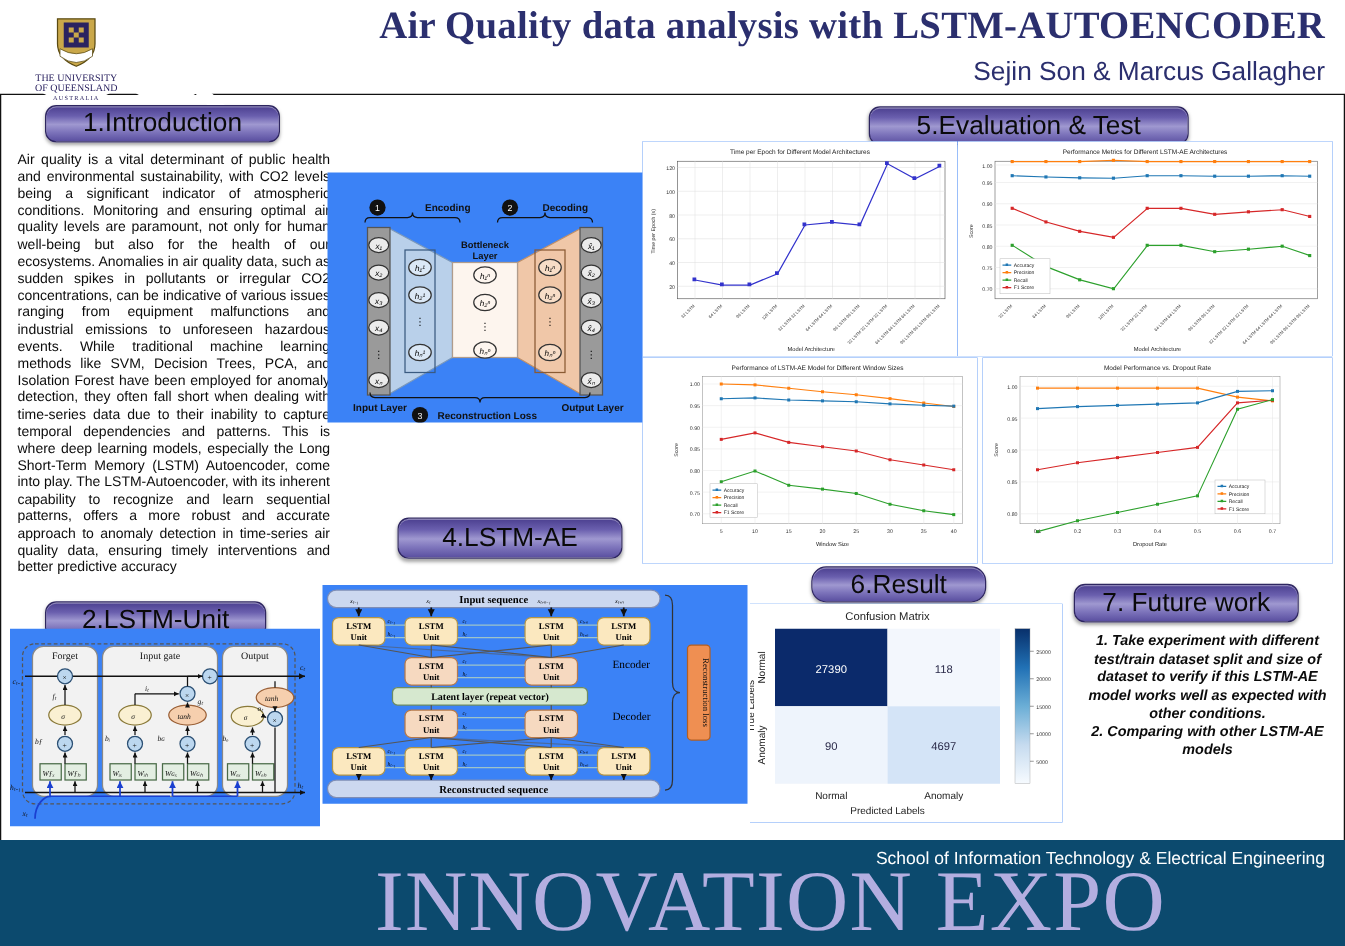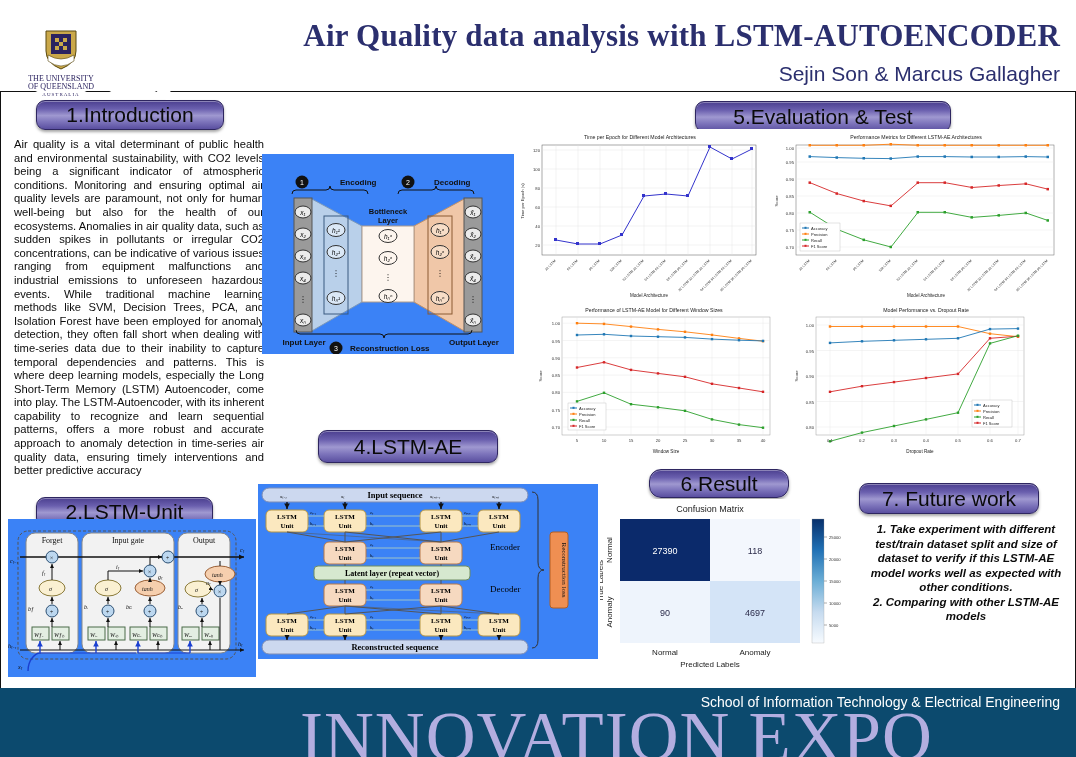--- a/index.html
+++ b/index.html
@@ -3,21 +3,21 @@
 <meta charset="utf-8">
 <style>
   * { box-sizing: border-box; margin: 0; padding: 0; }
   body {
     width: 1076px; height: 757px;
     font-family: "Liberation Sans", sans-serif;
     background: #ffffff;
     overflow: hidden;
     position: relative;
   }
-  .poster { position: relative; width: 1076px; height: 631px; background:#fff;margin-top:16px; }
+  .poster { position: relative; width: 1076px; height: 631px; background:#fff; }
 
   
   .header { position: absolute; left:0; top:0; width:1076px; height:76px; border-bottom:1px solid #111; }
   .poster-title {
     position:absolute; right:16px; top:2px;
     font-family:"Liberation Serif", serif;
     font-size:31px; font-weight:bold; color:#2b2f6e;
     letter-spacing:.2px; white-space:nowrap;
   }
   .poster-authors {

